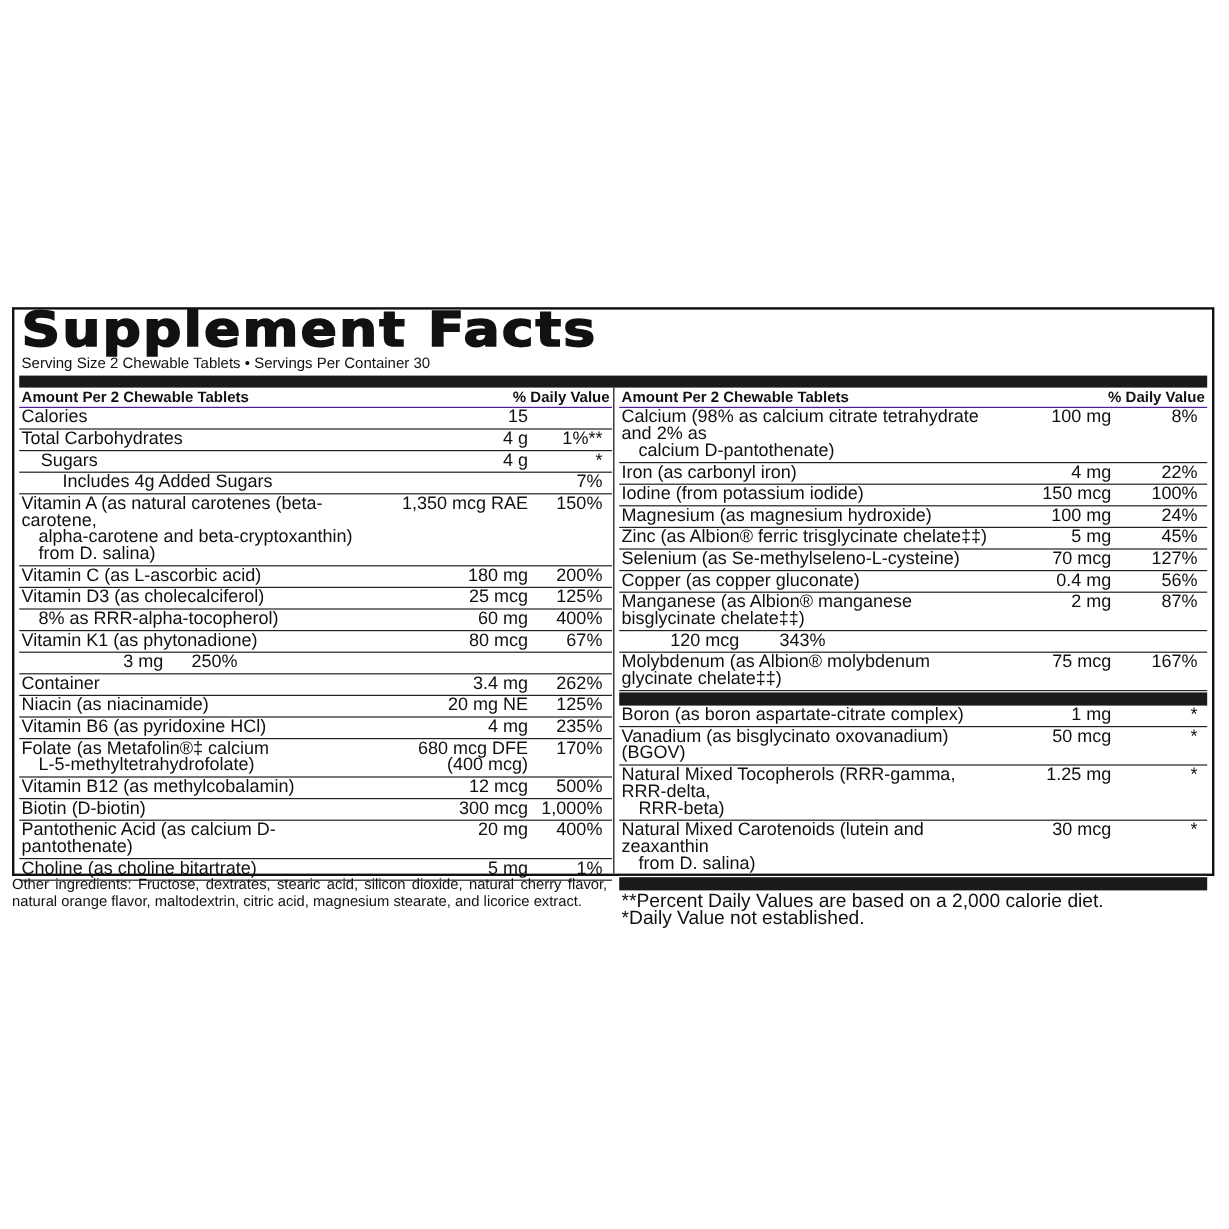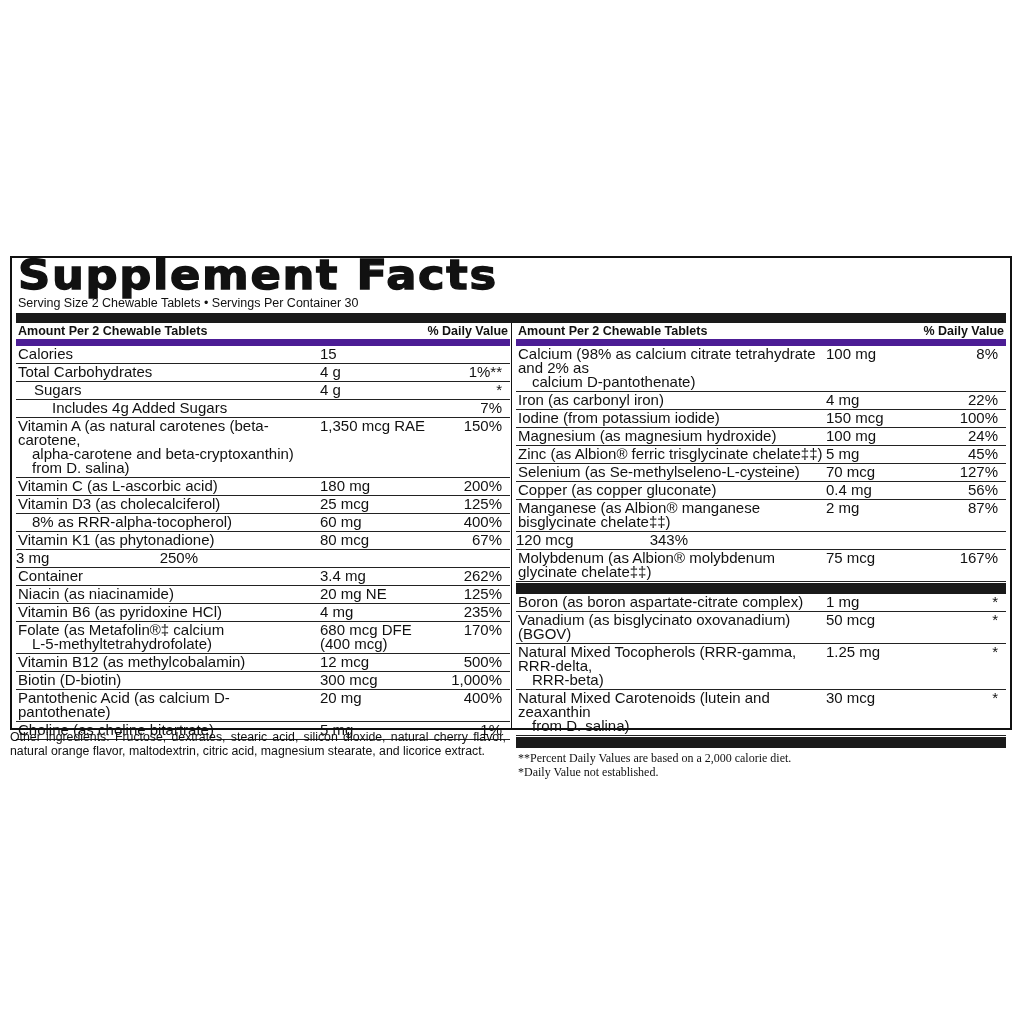--- a/index.html
+++ b/index.html
@@ -5,32 +5,32 @@
     html, body { margin:0; padding:0; background:#fff; }
     body { width:1024px; height:1024px; position:relative; font-family:"Liberation Sans", sans-serif; color:#111; }
     .label { position:absolute; left:10px; top:256px; width:1002px; height:474px; border:2px solid #111; box-sizing:border-box; }
     .title { position:absolute; left:6px; top:-6px; font-family:"DejaVu Sans", sans-serif; font-weight:900; font-size:40px; letter-spacing:1.5px; transform:scaleX(1.12); transform-origin:left top; white-space:nowrap; -webkit-text-stroke:1.3px #111; }
     .serving { position:absolute; left:6px; top:38px; font-size:12.5px; white-space:nowrap; }
     .topbar { position:absolute; left:4px; top:55px; width:990px; height:10px; background:#1a1a1a; }
     .col { position:absolute; top:65px; }
     .col.left { left:4px; width:494px; }
     .col.right { left:504px; width:490px; }
     .vdiv { position:absolute; left:499px; top:65px; width:1px; height:405px; background:#111; }
-    .hdr { display:flex; justify-content:space-between; font-weight:bold; font-size:12.5px; height:16px; line-height:16px; padding:0 2px; border-bottom:7px solid #4c1d95; }
+    .hdr { display:flex; justify-content:space-between; font-weight:bold; font-size:12.5px; height:16px; line-height:16px; padding:0 2px; border-bottom:1px solid #4c1d95; }
     .row { display:flex; font-size:15px; line-height:14px; border-bottom:1px solid #222; padding:1px 0 2px 0; }
     .row .n { flex:1; padding-left:2px; }
     .row .n .cont { padding-left:14px; display:block; }
-    .row .a { width:120px; text-align:left; }
+    .row .a { width:120px; text-align:right; }
     .row .p { width:62px; text-align:right; padding-right:8px; }
     .col.right .row .a { width:100px; }
     .col.right .row .p { width:72px; }
     .ind1 { padding-left:18px !important; }
     .ind2 { padding-left:36px !important; }
     .thickbar { height:11px; background:#1a1a1a; margin-top:1px; }
-    .foot { font-size:12px; line-height:14px; padding:3px 2px;font-family:Liberation Serif, serif; }
+    .foot { font-size:16px; line-height:14px; padding:3px 2px; }
     .other { position:absolute; left:10px; top:731px; width:496px; font-size:12.3px; line-height:13.5px; text-align:justify; }
   </style>
 </head>
 <body>
 
 <div class="label">
   <div class="title">Supplement Facts</div>
   <div class="serving">Serving Size 2 Chewable Tablets • Servings Per Container 30</div>
   <div class="topbar"></div>
 

